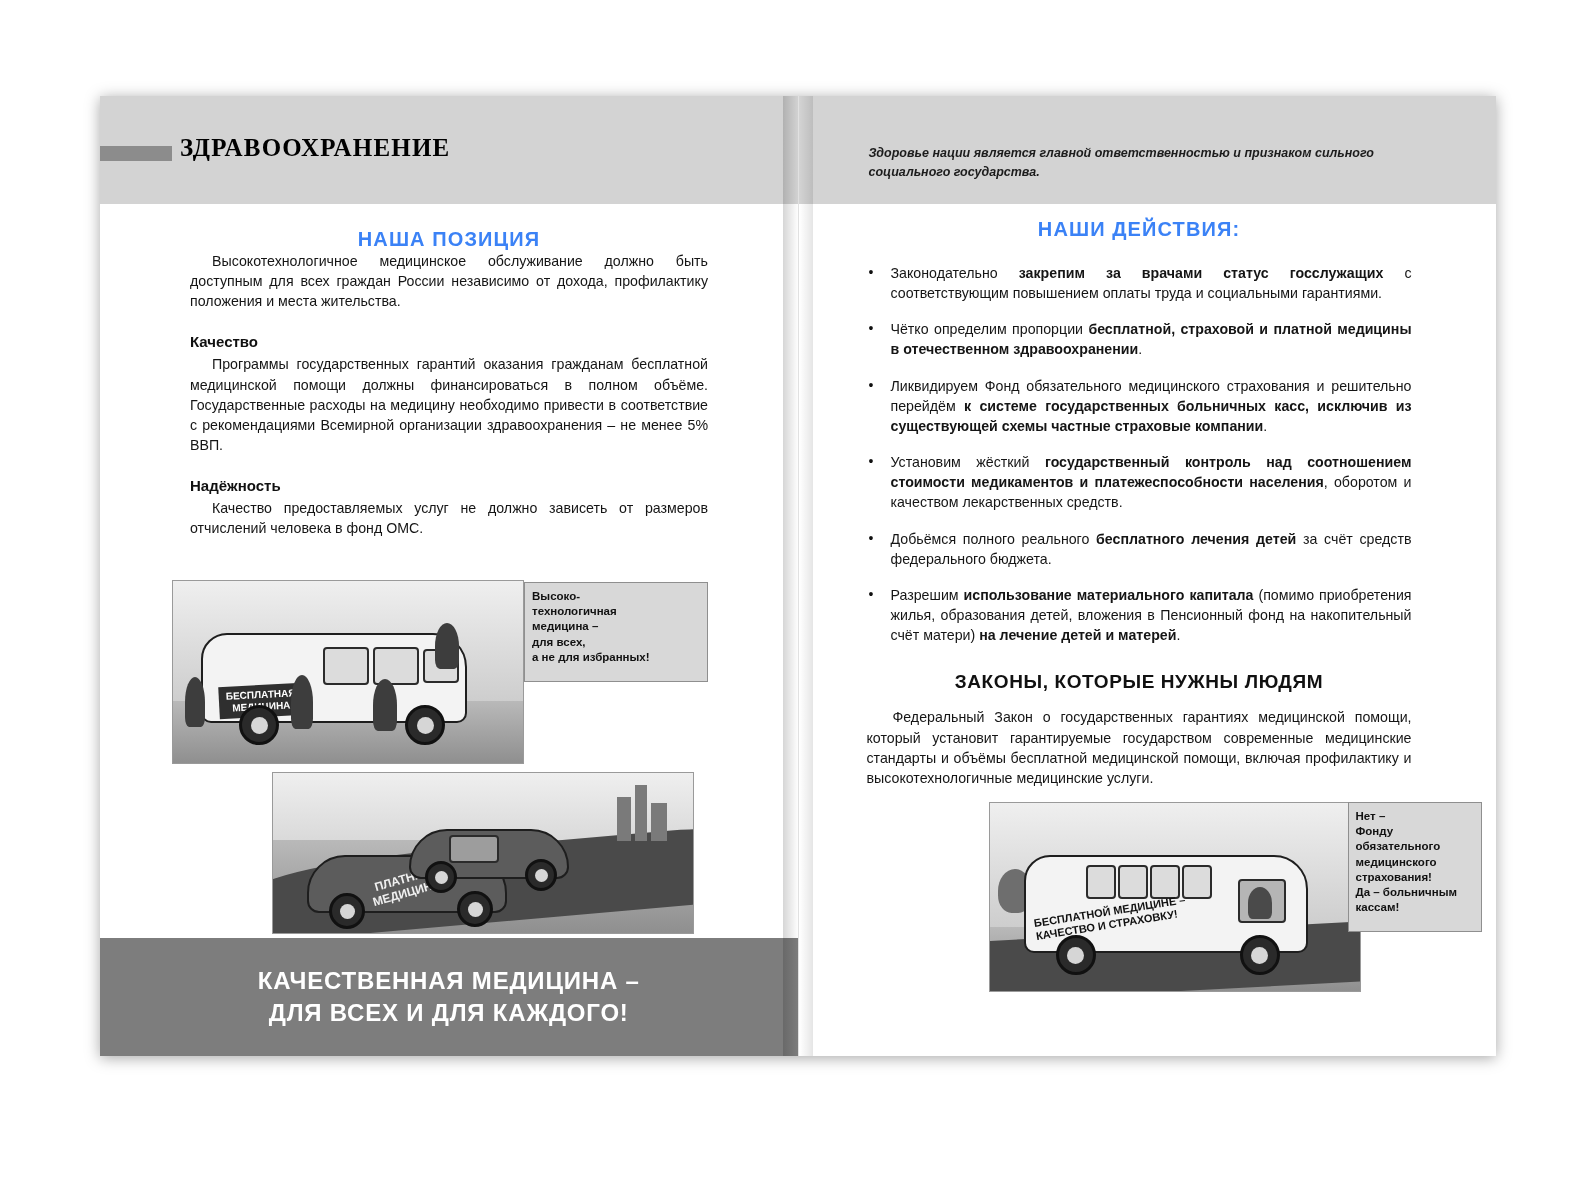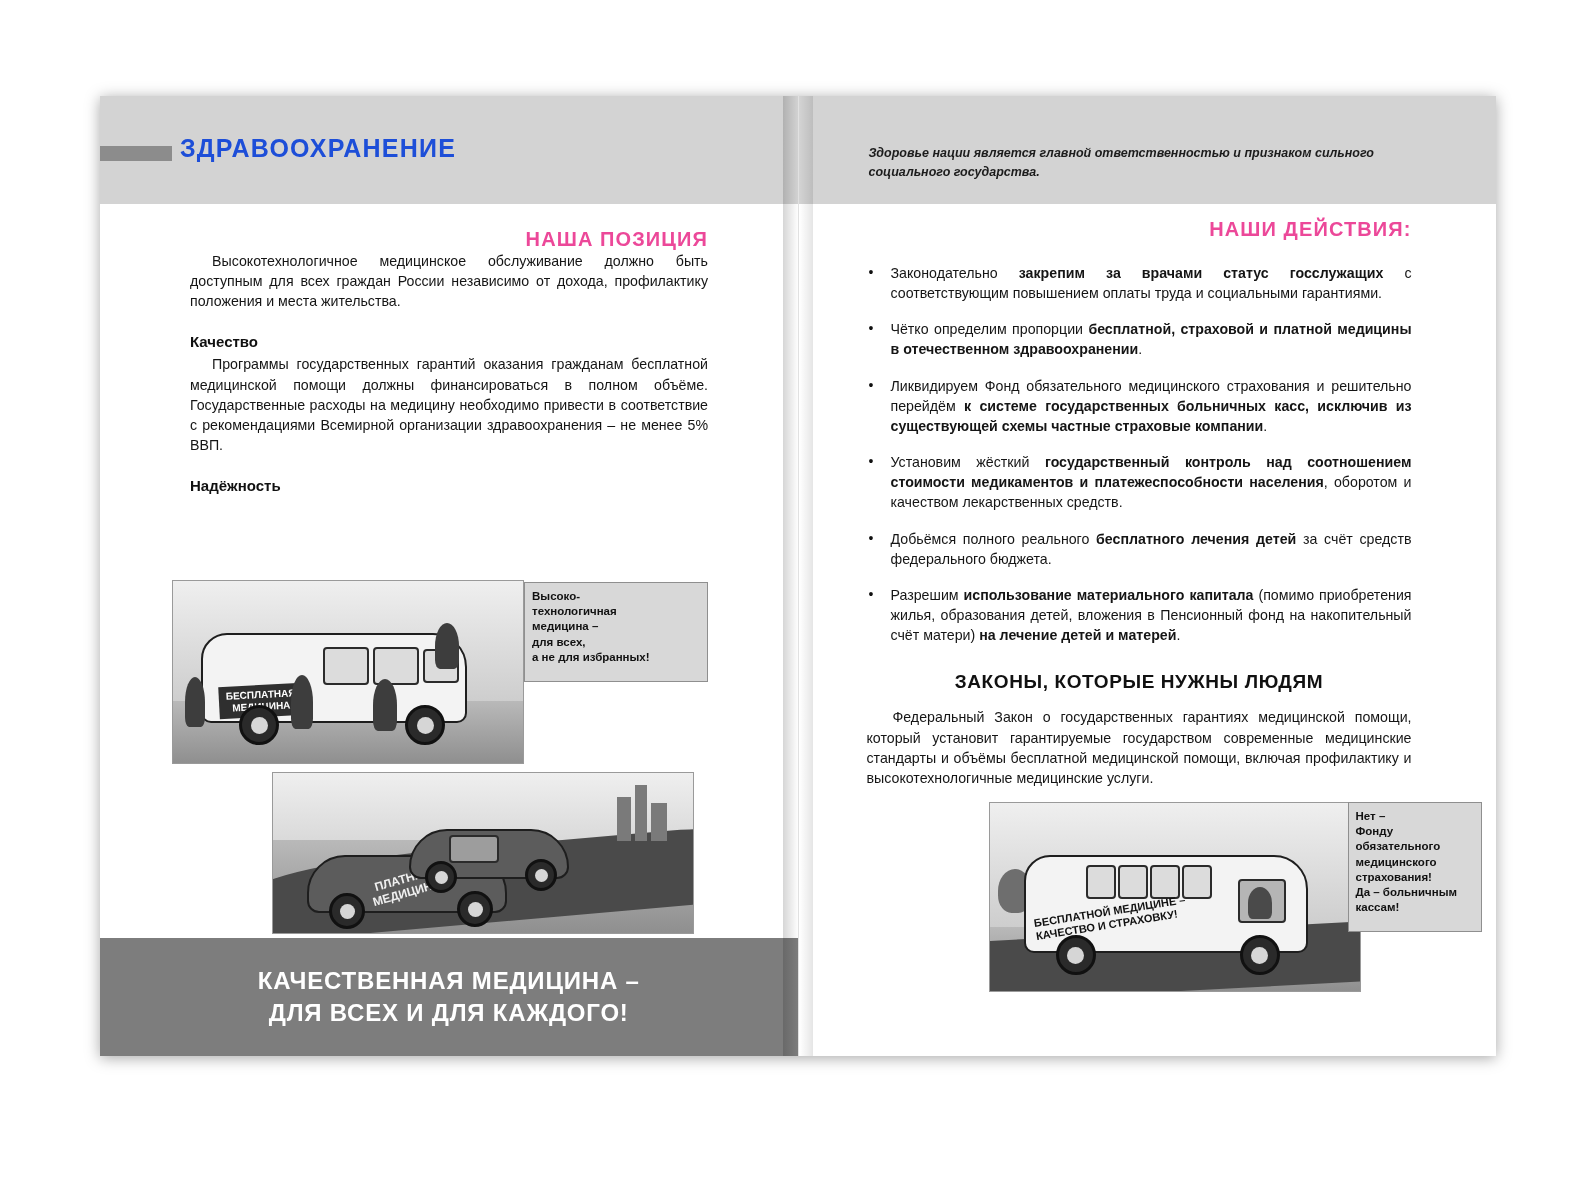--- a/index.html
+++ b/index.html
@@ -62,41 +62,42 @@
     height: 15px;
     background: #8c8c8c;
   }
   .section-title {
     position: absolute;
     left: 80px;
     top: 38px;
     font-size: 25px;
     font-weight: bold;
     letter-spacing: 1.2px;
-    color: #1d4ed8;
+    color: #000000;
+    font-family: Liberation Serif, serif;
   }
   .header-quote {
     position: absolute;
     left: 70px;
     top: 48px;
     width: 520px;
     font-size: 12.5px;
     font-style: italic;
     font-weight: bold;
     line-height: 1.55;
     color: #1c1c1c;
   }
 
   
   .col-title {
-    text-align: right;
+    text-align: center;
     font-size: 20px;
     font-weight: bold;
     letter-spacing: 1.1px;
-    color: #ec4899;
+    color: #3b82f6;
   }
   .left-body {
     position: absolute;
     left: 90px;
     top: 132px;
     width: 518px;
   }
   .sub-head {
     font-size: 15px;
     font-weight: bold;
@@ -297,20 +298,21 @@
           <p class="para">Высокотехнологичное медицинское обслуживание должно быть доступным для всех граждан России независимо от дохода, профилактику положения и места жительства.</p>
         </div>
 
         <div>
           <div class="sub-head">Качество</div>
           <p class="para">Программы государственных гарантий оказания гражданам бесплатной медицинской помощи должны финансироваться в полном объёме. Государственные расходы на медицину необходимо привести в соответствие с рекомендациями Всемирной организации здравоохранения – не менее 5% ВВП.</p>
         </div>
 
         <div>
           <div class="sub-head">Надёжность</div>
+          <p class="para">Качество предоставляемых услуг не должно зависеть от размеров отчислений человека в фонд ОМС.</p>
         </div>
       </div>
 
       <div class="fig" style="left:72px; top:484px; width:350px; height:182px;">
         <div class="sky"></div>
         <div class="ground"></div>
         <div class="vehicle" style="left:28px; top:52px; width:262px; height:86px;"></div>
         <div class="window" style="left:150px; top:66px; width:42px; height:34px;"></div>
         <div class="window" style="left:200px; top:66px; width:42px; height:34px;"></div>
         <div class="window" style="left:250px; top:68px; width:32px; height:30px;"></div>

